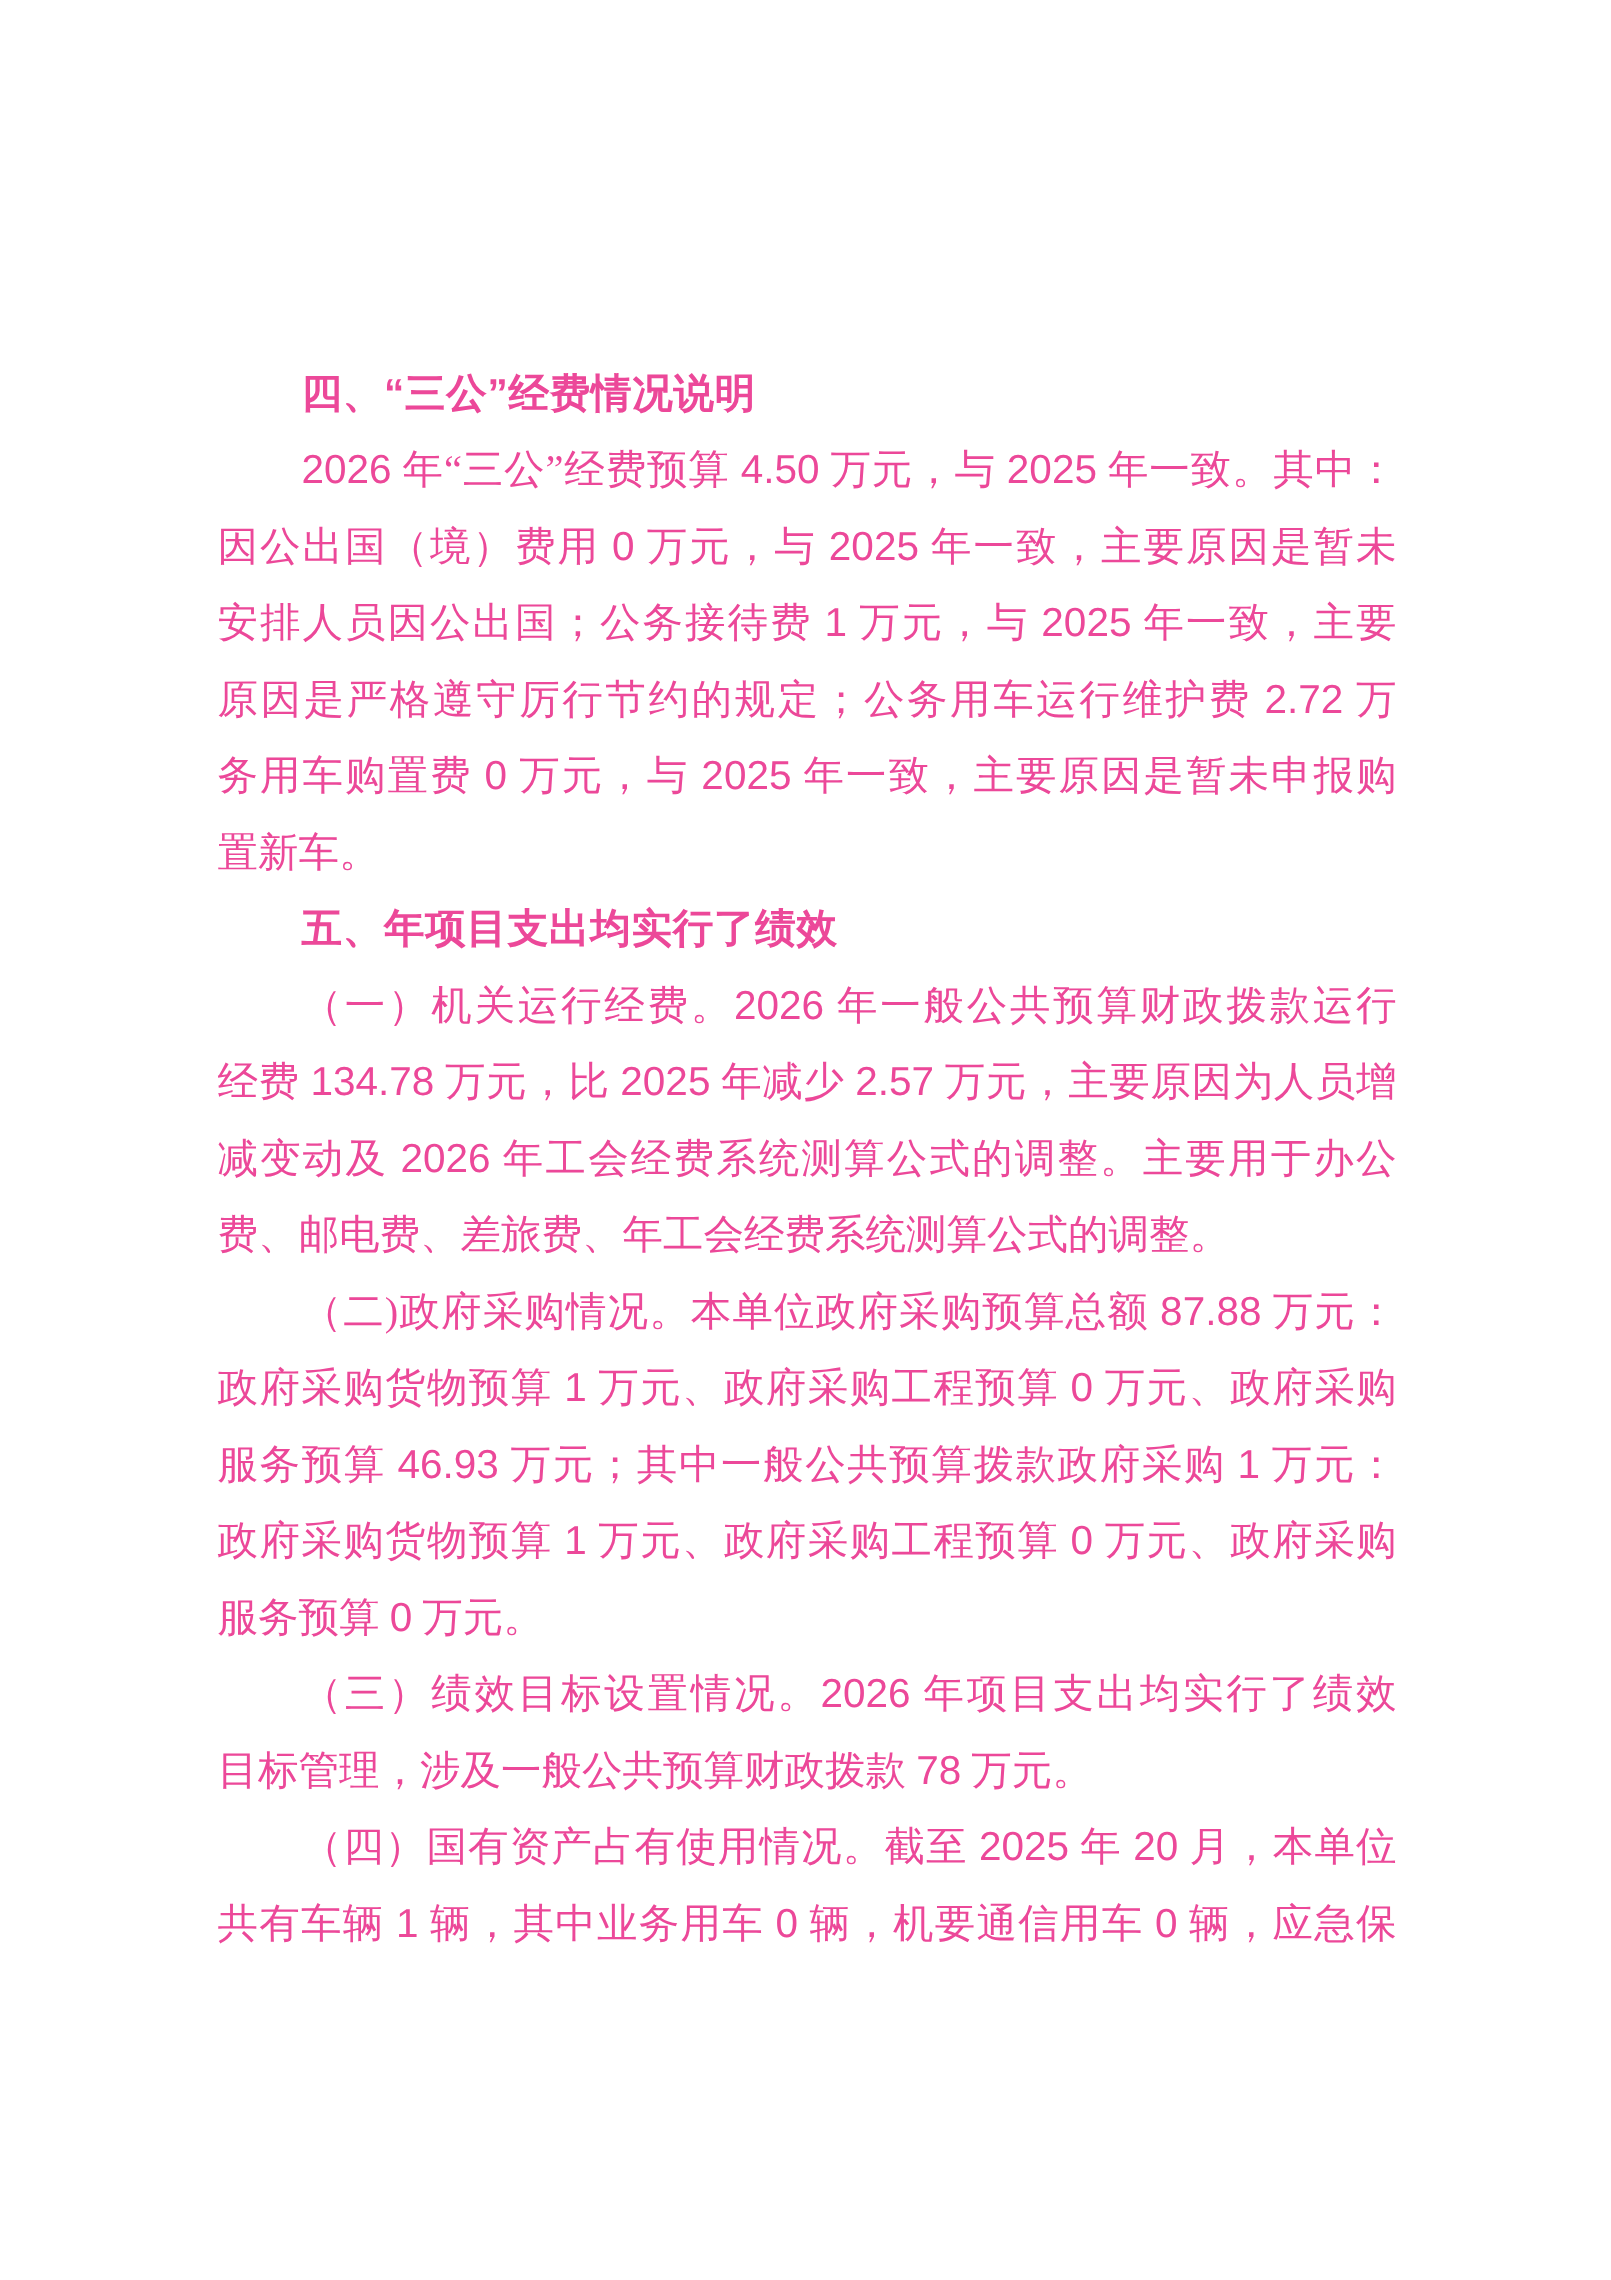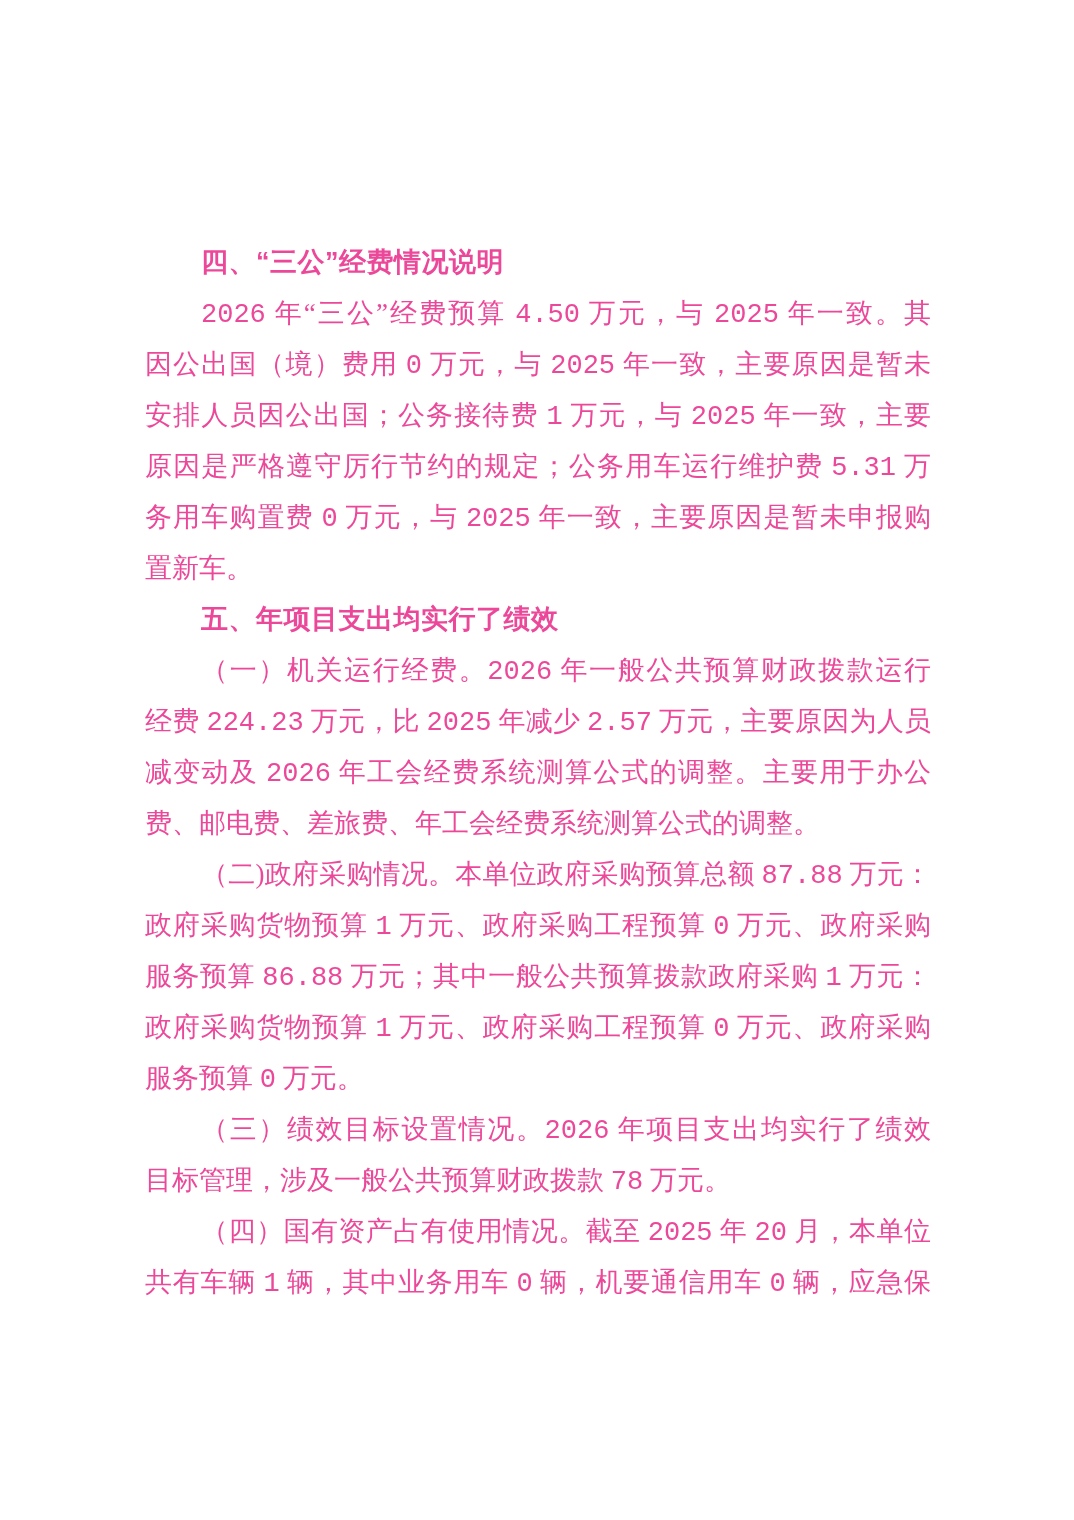--- a/index.html
+++ b/index.html
@@ -37,48 +37,48 @@
     letter-spacing: 0.5px;
   }
   .line.indent {
     text-indent: 56px;
   }
   .line.fill {
     text-align: justify;
     text-align-last: justify;
   }
   .num {
-    font-family: Liberation Mono, monospace;
+    font-family: Liberation Sans, sans-serif;
   }
 </style>
 </head>
 <body>
 
 <div class="page">
   <div class="content">
       <div class="heading">四、“三公”经费情况说明</div>
       <div class="paragraph">
         <div class="line indent fill"><span class="num">2026</span> 年“三公”经费预算 <span class="num">4.50</span> 万元，与 <span class="num">2025</span> 年一致。其中：</div>
         <div class="line fill">因公出国（境）费用 <span class="num">0</span> 万元，与 <span class="num">2025</span> 年一致，主要原因是暂未</div>
         <div class="line fill">安排人员因公出国；公务接待费 <span class="num">1</span> 万元，与 <span class="num">2025</span> 年一致，主要</div>
-        <div class="line fill">原因是严格遵守厉行节约的规定；公务用车运行维护费 <span class="num">5.31</span> 万</div>
+        <div class="line fill">原因是严格遵守厉行节约的规定；公务用车运行维护费 <span class="num">2.72</span> 万</div>
         <div class="line fill">务用车购置费 <span class="num">0</span> 万元，与 <span class="num">2025</span> 年一致，主要原因是暂未申报购</div>
         <div class="line">置新车。</div>
       </div>
       <div class="heading">五、年项目支出均实行了绩效</div>
       <div class="paragraph">
         <div class="line indent fill">（一）机关运行经费。<span class="num">2026</span> 年一般公共预算财政拨款运行</div>
-        <div class="line fill">经费 <span class="num">224.23</span> 万元，比 <span class="num">2025</span> 年减少 <span class="num">2.57</span> 万元，主要原因为人员增</div>
+        <div class="line fill">经费 <span class="num">134.78</span> 万元，比 <span class="num">2025</span> 年减少 <span class="num">2.57</span> 万元，主要原因为人员增</div>
         <div class="line fill">减变动及 <span class="num">2026</span> 年工会经费系统测算公式的调整。主要用于办公</div>
         <div class="line">费、邮电费、差旅费、年工会经费系统测算公式的调整。</div>
       </div>
       <div class="paragraph">
         <div class="line indent fill">（二)政府采购情况。本单位政府采购预算总额 <span class="num">87.88</span> 万元：</div>
         <div class="line fill">政府采购货物预算 <span class="num">1</span> 万元、政府采购工程预算 <span class="num">0</span> 万元、政府采购</div>
-        <div class="line fill">服务预算 <span class="num">86.88</span> 万元；其中一般公共预算拨款政府采购 <span class="num">1</span> 万元：</div>
+        <div class="line fill">服务预算 <span class="num">46.93</span> 万元；其中一般公共预算拨款政府采购 <span class="num">1</span> 万元：</div>
         <div class="line fill">政府采购货物预算 <span class="num">1</span> 万元、政府采购工程预算 <span class="num">0</span> 万元、政府采购</div>
         <div class="line">服务预算 <span class="num">0</span> 万元。</div>
       </div>
       <div class="paragraph">
         <div class="line indent fill">（三）绩效目标设置情况。<span class="num">2026</span> 年项目支出均实行了绩效</div>
         <div class="line">目标管理，涉及一般公共预算财政拨款 <span class="num">78</span> 万元。</div>
       </div>
       <div class="paragraph">
         <div class="line indent fill">（四）国有资产占有使用情况。截至 <span class="num">2025</span> 年 <span class="num">20</span> 月，本单位</div>
         <div class="line fill">共有车辆 <span class="num">1</span> 辆，其中业务用车 <span class="num">0</span> 辆，机要通信用车 <span class="num">0</span> 辆，应急保</div>

